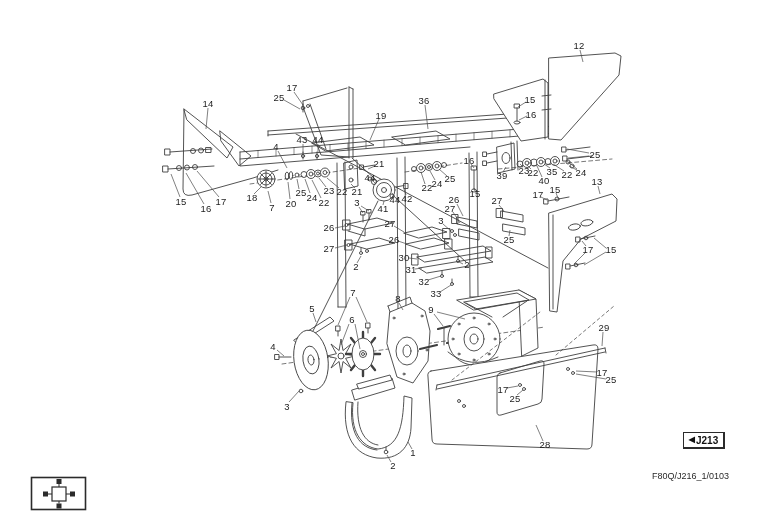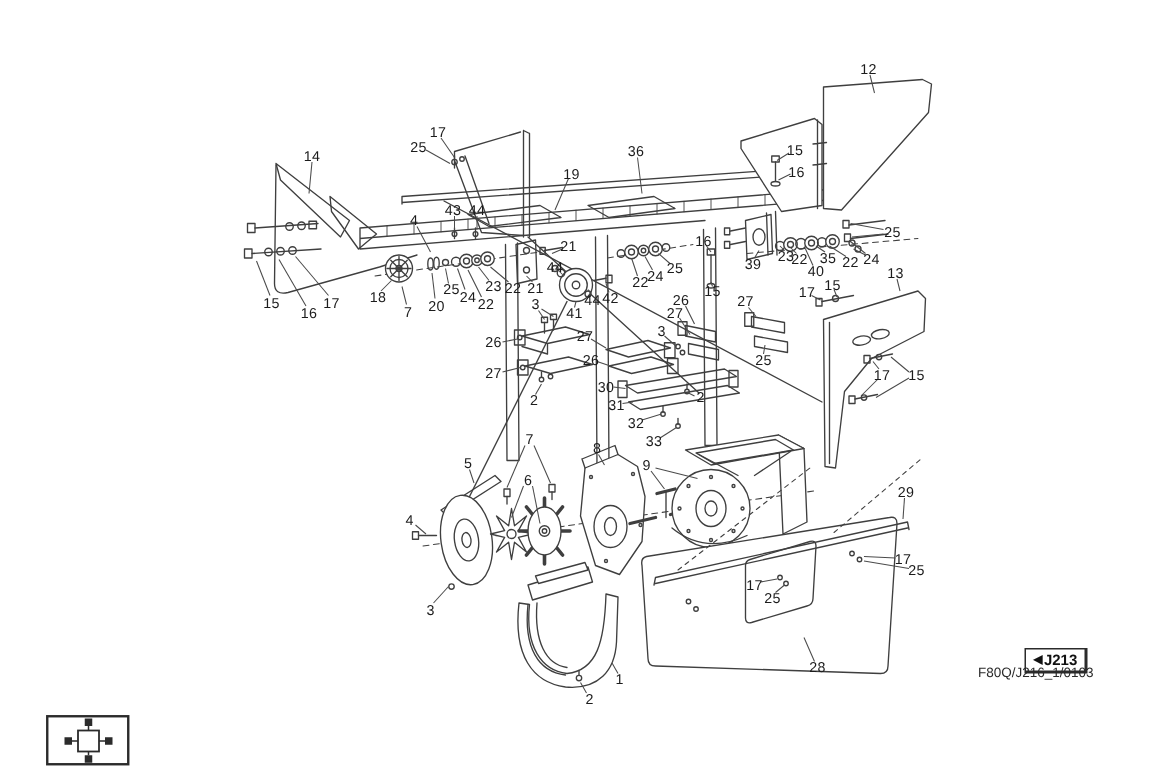--- a/index.html
+++ b/index.html
@@ -6,21 +6,21 @@
   .page{position:relative;width:770px;height:520px;background:#ffffff;overflow:hidden;
         font-family:"Liberation Sans",sans-serif;}
   svg{position:absolute;left:0;top:0;}
   .callout{font:9.5px "Liberation Sans",sans-serif;fill:#1c1c1c;letter-spacing:.2px;}
   .leader{stroke:#4a4a4a;stroke-width:.7;fill:none;}
   .navbtn{position:absolute;left:683px;top:432px;width:42px;height:17px;
           background:#fff;border:1.4px solid #2b2b2b;border-right-width:2px;border-bottom-width:2px;
           font:bold 10px "Liberation Sans",sans-serif;color:#111;
           display:flex;align-items:center;justify-content:center;gap:1px;padding:0;cursor:pointer;}
   .navbtn .arr{font-size:8px;line-height:1;}
-  .doccode{position:absolute;left:652px;top:443px;font:9px "Liberation Sans",sans-serif;color:#2a2a2a;}
+  .doccode{position:absolute;left:652px;top:471px;font:9px "Liberation Sans",sans-serif;color:#2a2a2a;}
   .locator{position:absolute;left:30px;top:476px;cursor:pointer;}
 </style>
 </head>
 <body>
 
 <div class="page">
 
 <svg width="770" height="520" viewBox="0 0 770 520">
   <g stroke="#3f3f3f" stroke-width="0.9" fill="none" stroke-linejoin="round" stroke-linecap="round">
 

